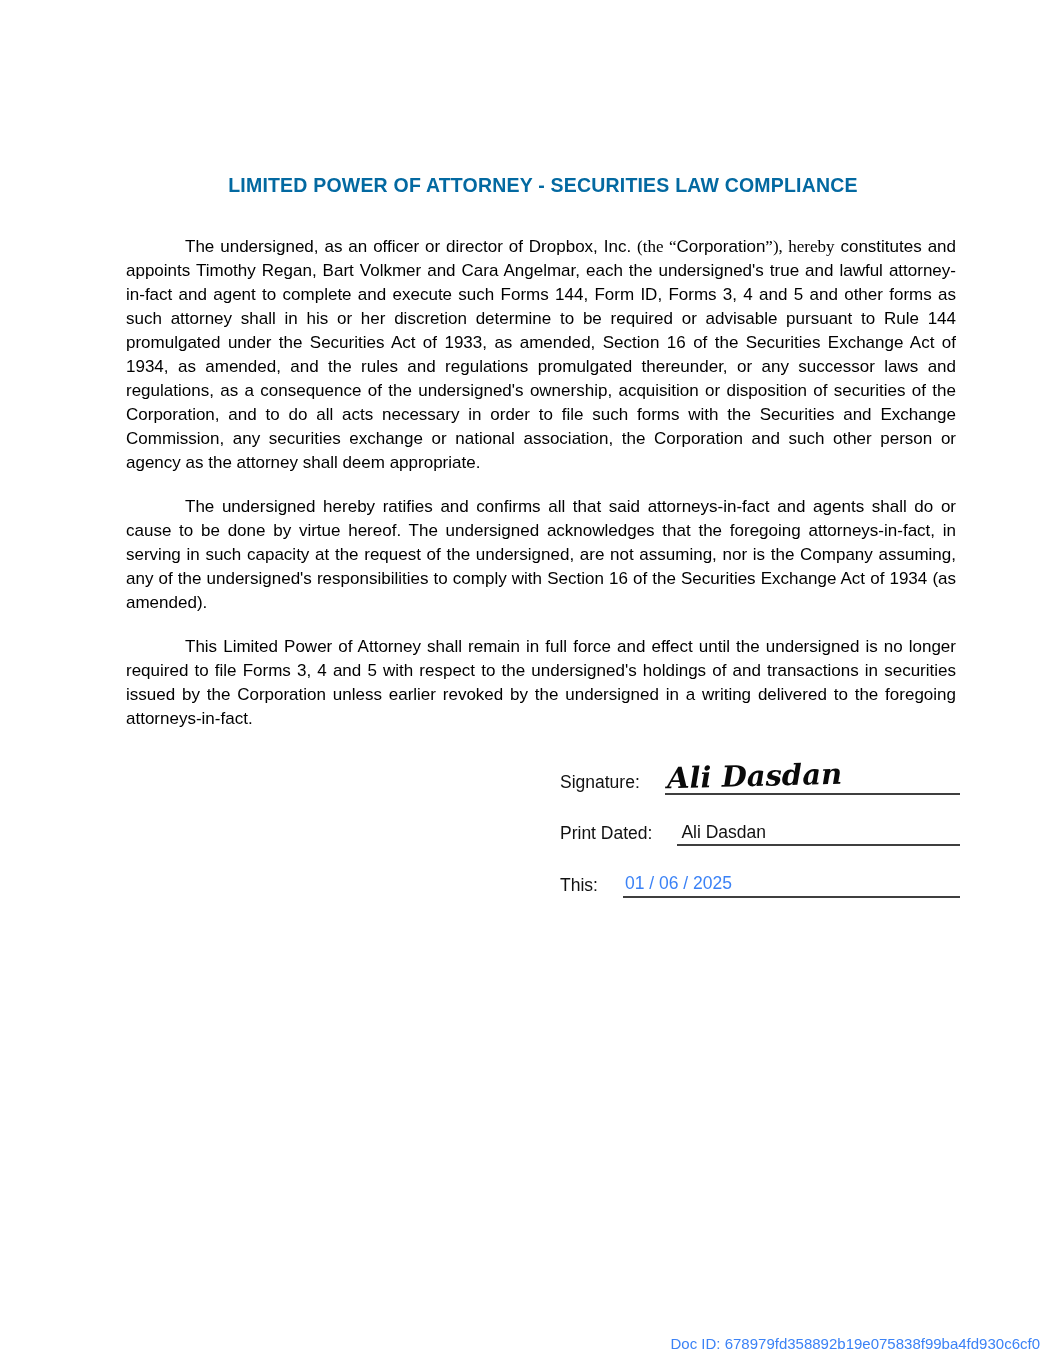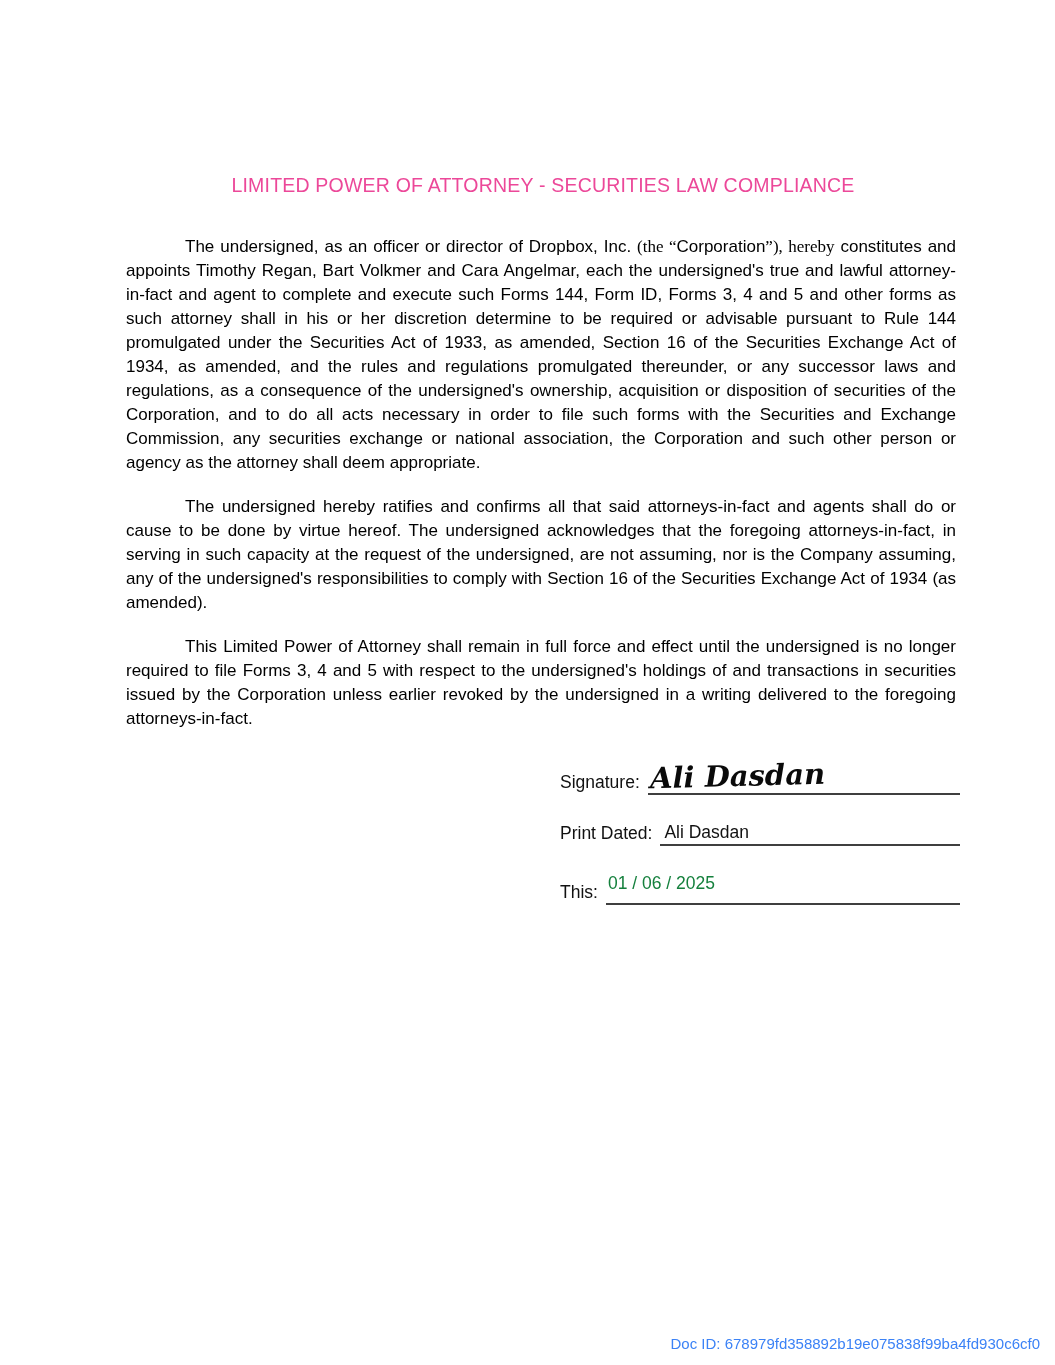--- a/index.html
+++ b/index.html
@@ -19,24 +19,24 @@
   .content {
     position: absolute;
     left: 126px;
     top: 174px;
     width: 834px;
   }
   .doc-title {
     margin: 0 0 38px 0;
     text-align: center;
     font-size: 19.5px;
-    font-weight: 400;
+    font-weight: 700;
     letter-spacing: 0.2px;
     white-space: nowrap;
-    color: #ec4899;
+    color: #0369a1;
   }
   .para {
     margin: 0 4px 20px 0;
     font-size: 17px;
     line-height: 24px;
     text-align: justify;
     text-indent: 59px;
     color: #000000;
   }
   .serif {
@@ -44,20 +44,21 @@
   }
   .sig-block {
     margin-left: 434px;
     margin-top: 30px;
     width: 400px;
   }
   .sig-row {
     display: flex;
     align-items: flex-end;
     margin-bottom: 27px;
+    gap: 17px;
   }
   .sig-label {
     flex: none;
     font-size: 17.5px;
     padding-bottom: 2px;
     color: #111111;
   }
   .sig-line {
     flex: 1;
     margin-left: 8px;
@@ -79,22 +80,22 @@
   .sig-value {
     display: inline-block;
     font-size: 17.5px;
     padding-left: 4px;
     color: #111111;
   }
   .date-value {
     display: inline-block;
     font-size: 17.5px;
     padding-left: 2px;
-    padding-bottom: 9px;
-    color: #15803d;
+    padding-bottom: 2px;
+    color: #3b82f6;
   }
   .doc-footer {
     position: absolute;
     right: 15px;
     bottom: 13px;
     font-size: 15px;
     color: #3b82f6;
   }
 </style>
 </head>

